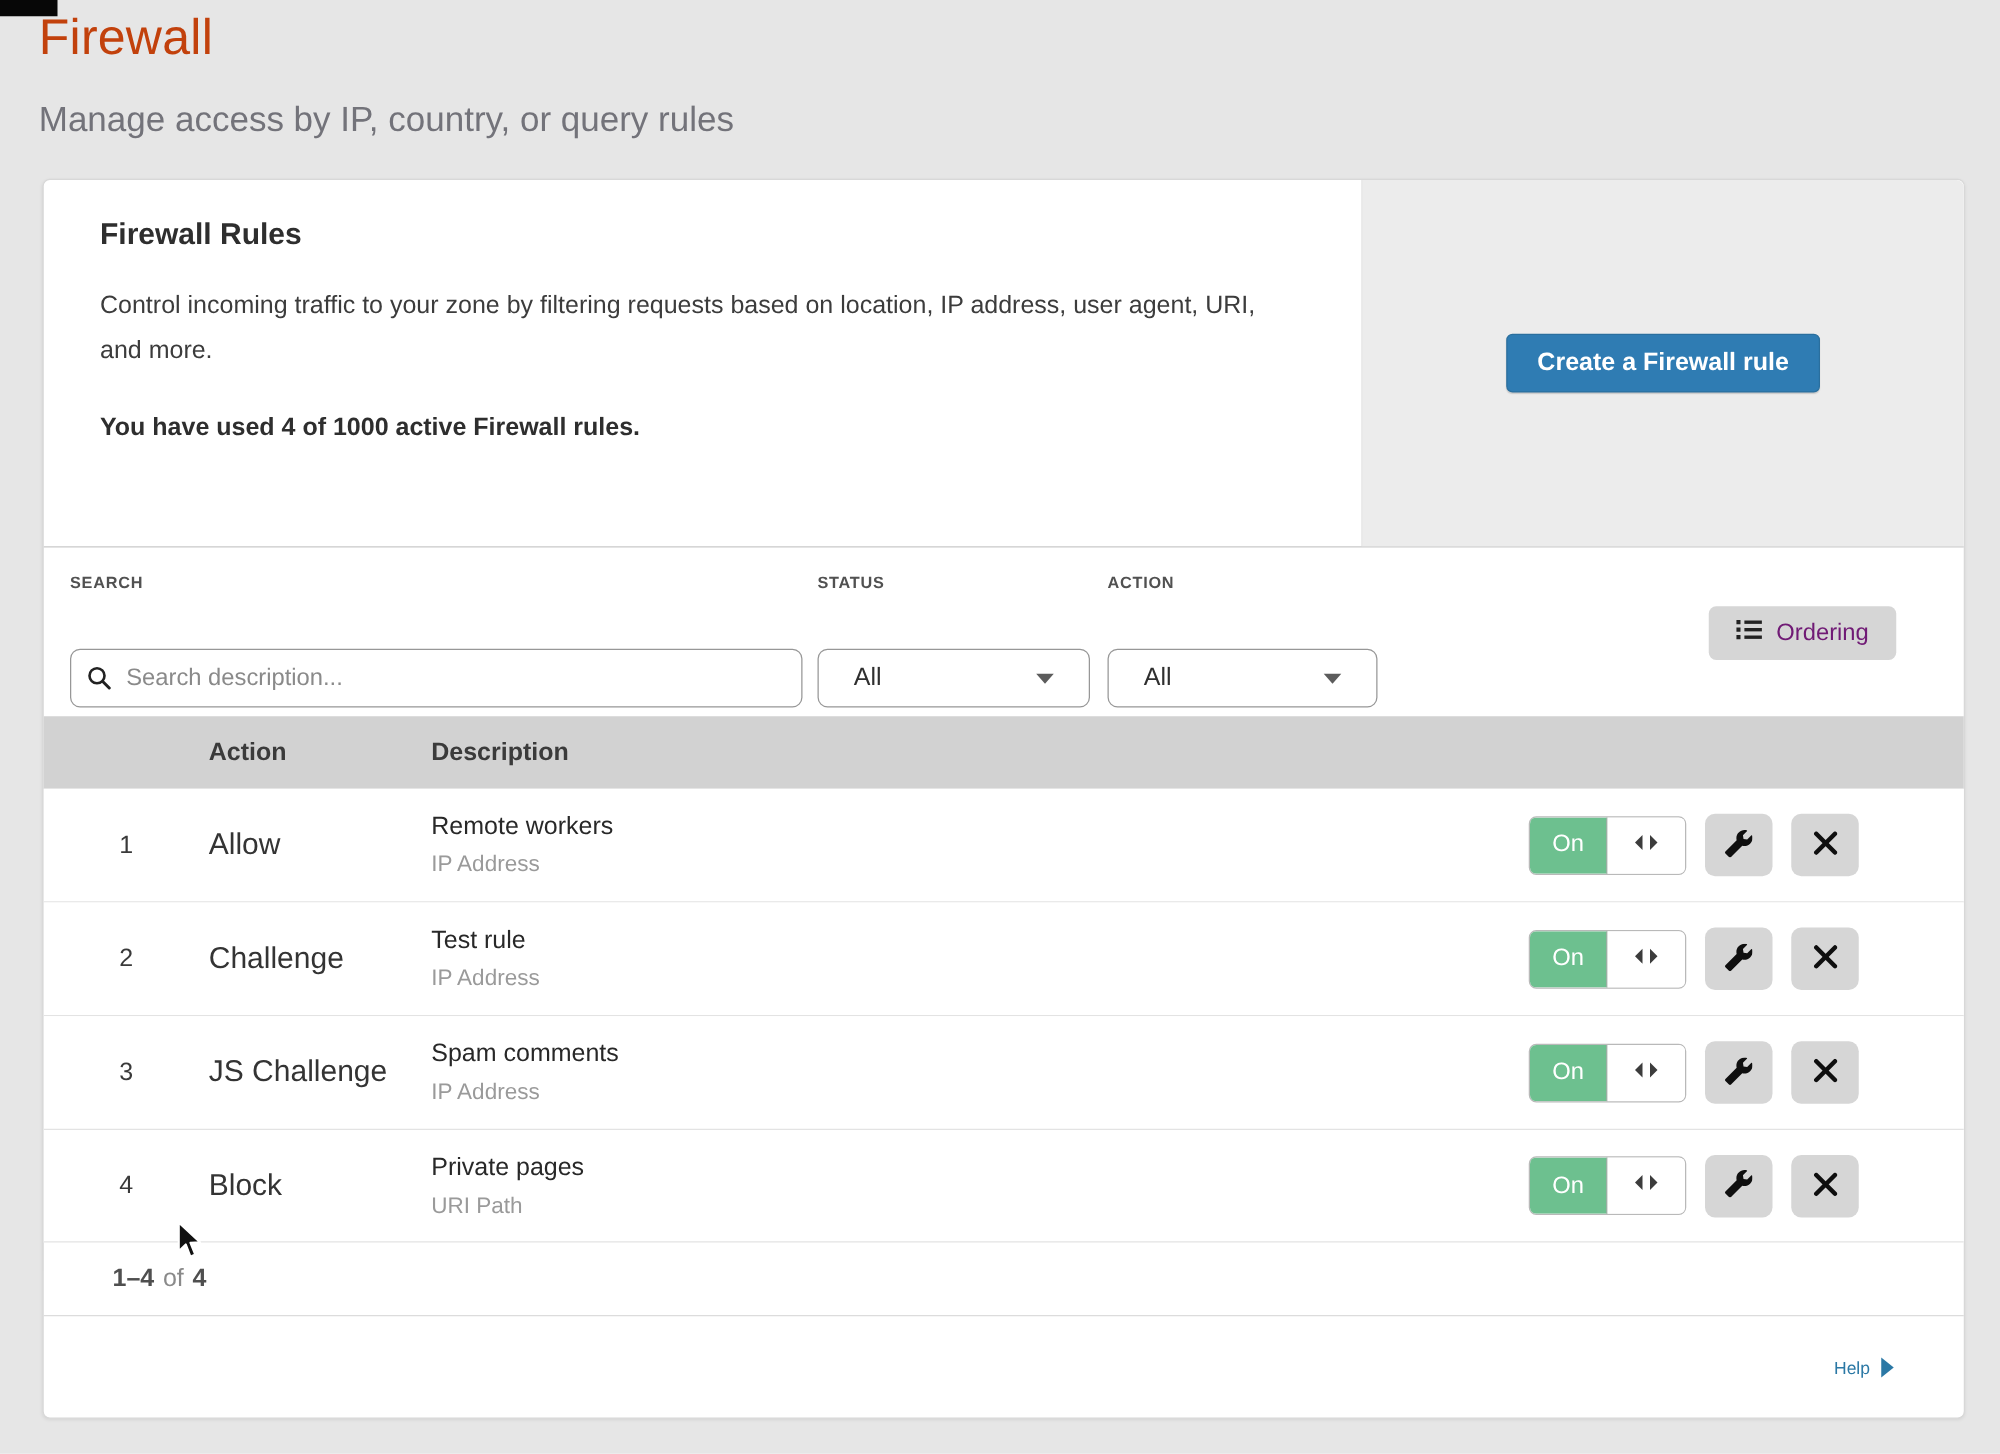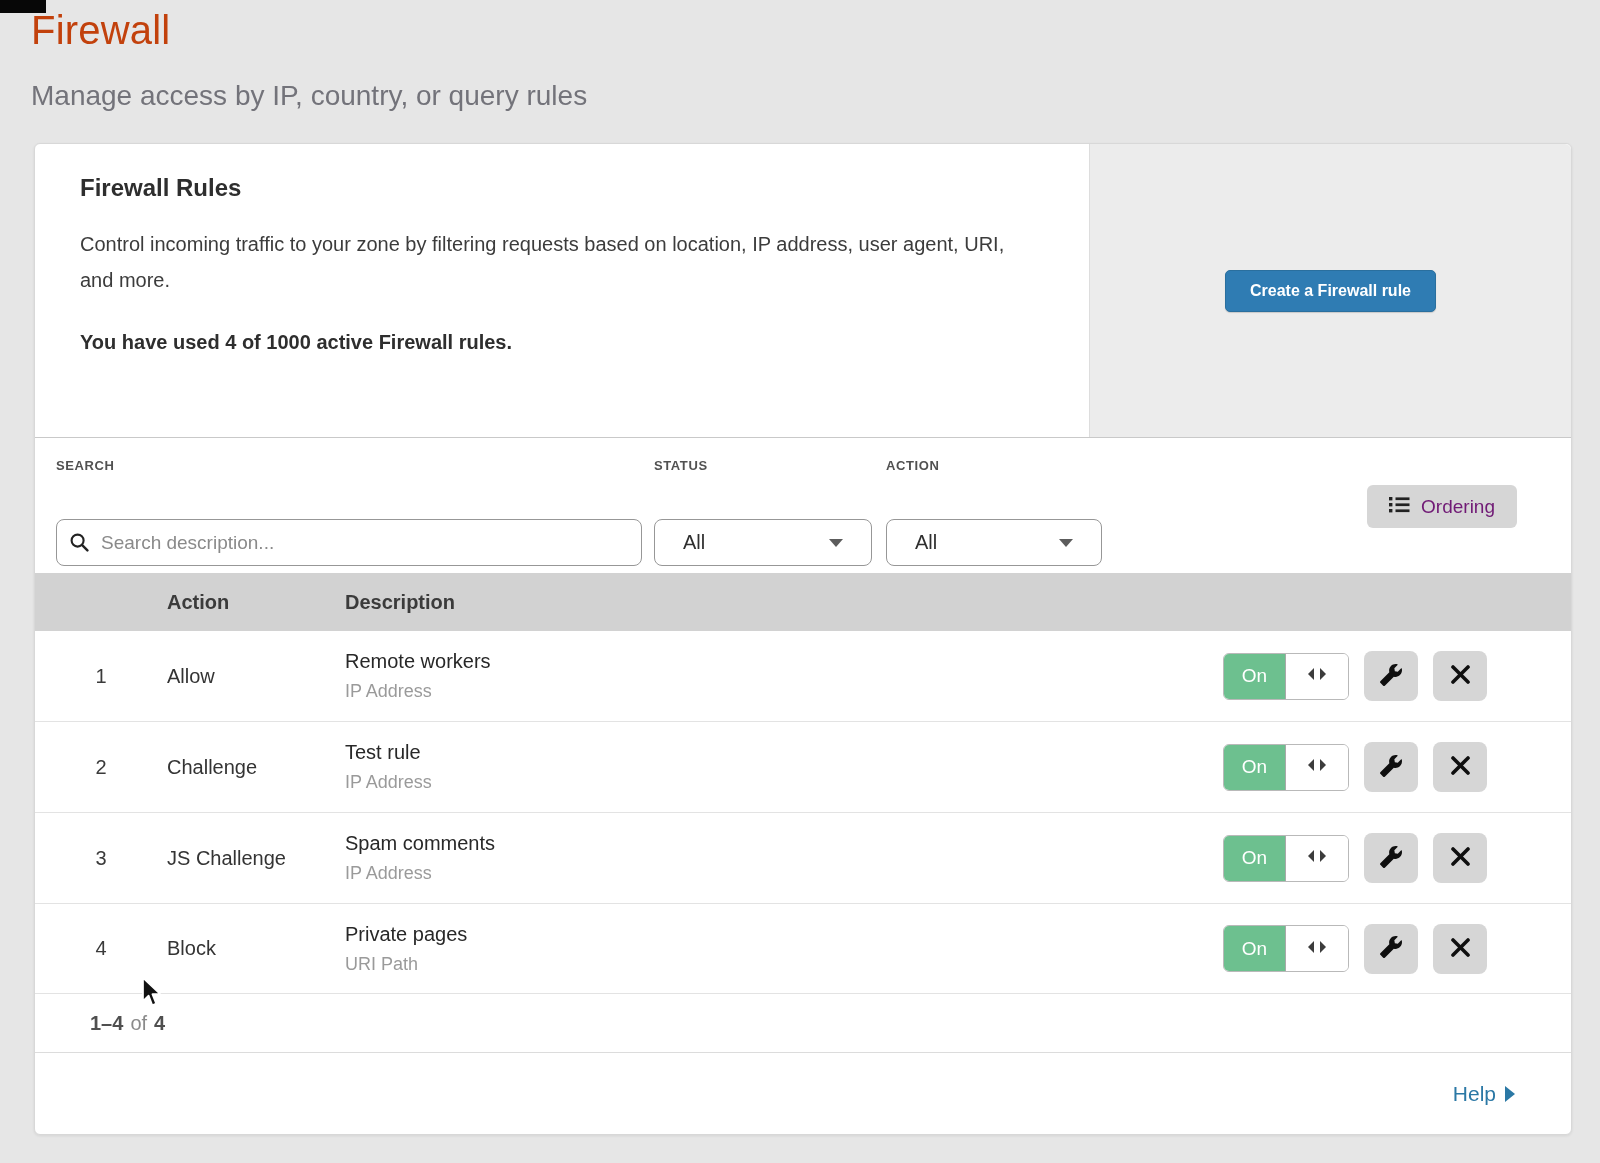--- a/index.html
+++ b/index.html
@@ -20,21 +20,21 @@
         box-shadow:0 1px 3px rgba(0,0,0,.08); display:flex; flex-direction:column;}
 
   
   .top-section{position:relative; height:294px; border-bottom:1px solid #c9c9c9; flex:none;}
   .intro{position:absolute; left:0; top:0; width:1056px; height:100%; padding:30px 40px 0 45px;}
   .intro h2{font-size:24px; font-weight:700; color:#2e2e2e;}
   .intro p{margin-top:24px; font-size:20px; line-height:36px; color:#3c3c3c; max-width:945px;}
   .intro .usage{margin-top:33px; font-size:20px; font-weight:700; color:#2e2e2e;}
   .cta-area{position:absolute; right:0; top:0; width:482px; height:100%; background:var(--cta-bg);
             border-left:1px solid #ddd; border-top-right-radius:6px; display:flex; align-items:center; justify-content:center;}
-  .create-btn{background:var(--accent-blue); color:#fff; font-size:16px; font-weight:600;
+  .create-btn{background:var(--accent-blue); color:#fff; font-size:20px; font-weight:600;
               font-family:"Liberation Sans", sans-serif; border:1px solid #2a6f9e; border-radius:5px;
               padding:11px 24px; cursor:pointer; box-shadow:0 1px 1px rgba(0,0,0,.15);}
 
   
   .filter-section{height:135px; flex:none; display:flex; align-items:flex-start; padding:20px 54px 0 21px; gap:12px;}
   .field{display:flex; flex-direction:column;gap:37px;}
   .field-label{font-size:13px; font-weight:700; letter-spacing:.6px; color:#515151; margin-bottom:9px;}
   .search-wrap{position:relative; width:586px;}
   .search-wrap input{width:100%; height:47px; border:1px solid #979797; border-radius:8px;
       padding:0 14px 0 44px; font-size:19px; color:#333; background:#fff; outline:none;
@@ -53,40 +53,40 @@
   
   .thead{height:58px; flex:none; background:var(--header-bg); display:flex; align-items:center;}
   .th{font-size:20px; font-weight:700; color:#3b3b3b;}
   .col-num{width:132px; flex:none; display:flex; justify-content:center;}
   .col-action{width:178px; flex:none;}
   .col-desc{flex:1;}
   .tbody{flex:none;}
   .trow{height:91px; display:flex; align-items:center; border-bottom:1px solid #e3e3e3; background:#fff;}
   .trow:last-child{height:90px;}
   .cell-num{font-size:20px; color:#3a3a3a;}
-  .cell-action{font-size:20px; color:#343434;}
+  .cell-action{font-size:24px; color:#343434;}
   .desc-main{font-size:20px; color:#282828;}
   .desc-sub{font-size:18px; color:#9a9a9a; margin-top:8px;}
   .col-controls{flex:none; display:flex; align-items:center; gap:15px; padding-right:84px;}
 
   .toggle{display:flex; height:47px; width:126px; border-radius:6px; overflow:hidden; cursor:pointer;
           border:1px solid #b9b9b9;}
   .toggle-on{width:62px; background:var(--toggle-green); color:#fff; font-size:19px; font-weight:500;
              display:flex; align-items:center; justify-content:center; border-right:1px solid #a9a9a9;}
   .toggle-handle{flex:1; background:#fff; display:flex; align-items:center; justify-content:center;}
   .icon-btn{width:54px; height:50px; background:var(--button-gray); border:none; border-radius:8px;
             display:flex; align-items:center; justify-content:center; cursor:pointer;}
 
   
   .pagination-row{height:59px; flex:none; display:flex; align-items:center; padding-left:55px;
                   border-bottom:1px solid #dcdcdc; font-size:20px;}
   .page-range,.page-total{color:#4f4f4f; font-weight:700;}
   .page-of{color:#8a8a8a; margin:0 7px;}
   .help-row{flex:1; display:flex; align-items:center; justify-content:flex-end; padding-right:56px;}
-  .help-link{display:flex; align-items:center; gap:9px; color:var(--link-blue); font-size:21px;
+  .help-link{display:flex; align-items:center; gap:9px; color:var(--link-blue); font-size:14px;
              font-weight:500; text-decoration:none; cursor:pointer;}
   .help-arrow{width:0; height:0; border-top:8px solid transparent; border-bottom:8px solid transparent;
               border-left:10px solid var(--link-blue);}
 
   .mouse-cursor{position:absolute; left:141px; top:977px; pointer-events:none;}
 </style>
 </head>
 <body>
 
 <div class="corner-artifact"></div>

